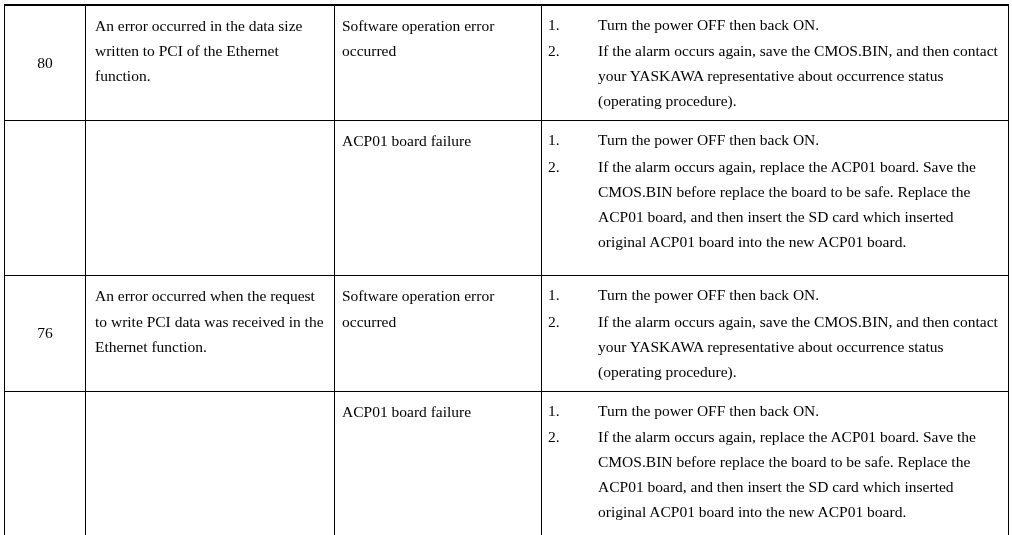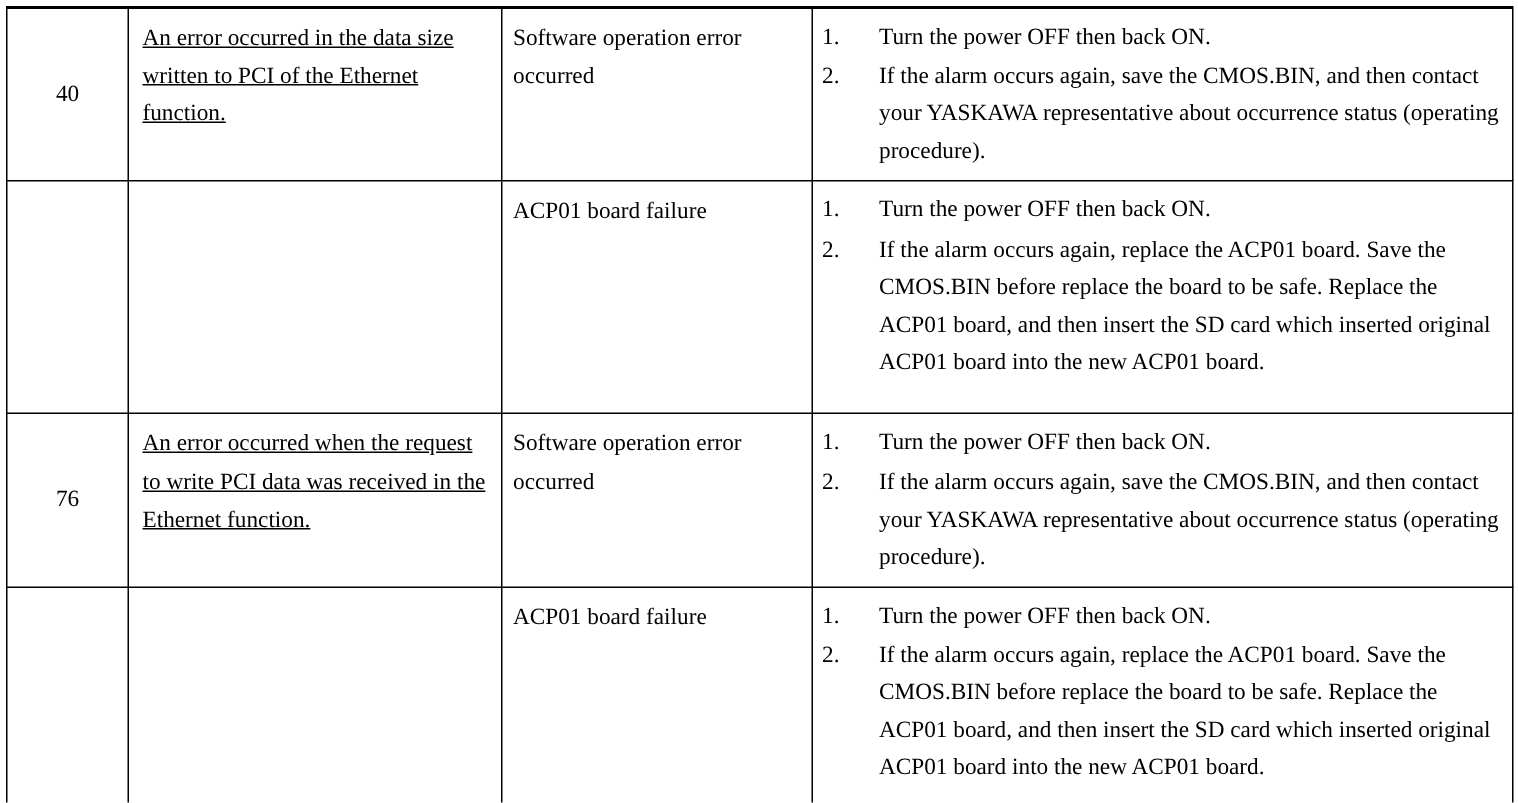--- a/index.html
+++ b/index.html
@@ -52,21 +52,21 @@
     vertical-align: middle;
     font-size: 15.5px;
     line-height: 1.35;
   }
   td.desc-cell,
   td.cause-cell {
     padding: 7px 8px 6px 8px;
     font-size: 15.5px;
     line-height: 1.62;
   }
-  td.desc-cell { padding-left: 9px; text-decoration: underline; }
+  td.desc-cell { padding-left: 9px; }
   td.cause-cell { padding-left: 7px; }
 
   td.remedy-cell {
     padding: 6px 6px 6px 0;
   }
   ol.remedy-list {
     list-style: none;
     margin: 0;
     padding: 0;
   }
@@ -79,40 +79,41 @@
   }
   ol.remedy-list > li .num {
     position: absolute;
     left: 6px;
     top: 0;
     width: 22px;
     text-align: left;
   }
   ol.remedy-list > li .txt {
     display: block;
+    margin-left: 12px;
   }
   .empty-cell { }
 </style>
 </head>
 <body>
 
 <div id="page">
 
   <table class="alarm-table">
     <colgroup>
       <col class="c-code">
       <col class="c-desc">
       <col class="c-cause">
       <col class="c-remedy">
     </colgroup>
     <tbody>
 
       <tr style="height:109px;">
         <td class="code-cell">
-          <span>40</span>
+          <span>80</span>
         </td>
         <td class="desc-cell">
           <span>An error occurred in the data size written to PCI of the Ethernet function.</span>
         </td>
         <td class="cause-cell">
           <span>Software operation error occurred</span>
         </td>
         <td class="remedy-cell">
           <ol class="remedy-list">
             <li>

